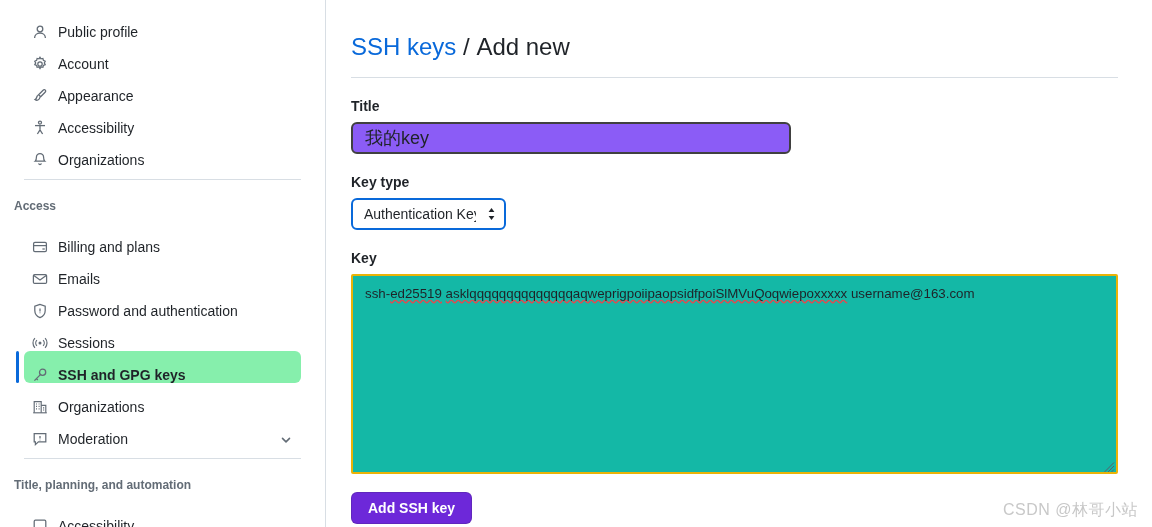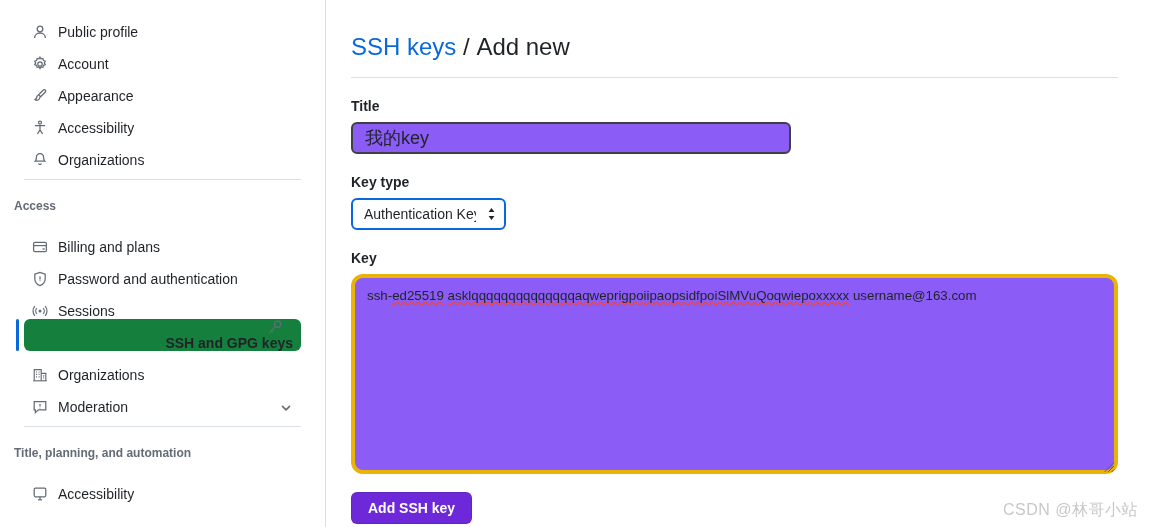--- a/index.html
+++ b/index.html
@@ -43,22 +43,21 @@
     color: #636c76;
   }
   .nav-item .ico svg { display: block; }
   .nav-label {
     font-size: 14px;
     color: #1f2328;
     line-height: 16px;
     white-space: nowrap;
   }
   .nav-item.active {
-    background: #15803d;
-    flex-direction: column;
+    background: #86efac;
   }
   .nav-item.active .nav-label { font-weight: 700; }
   .nav-item.active::before {
     content: "";
     position: absolute;
     left: -8px; top: 0;
     width: 3px; height: 32px;
     border-radius: 3px;
     background: #0969da;
   }
@@ -156,23 +155,23 @@
   }
   #key-textarea {
     display: block;
     width: 767px;
     height: 200px;
     padding: 9px 12px;
     font-size: 13.3px;
     line-height: 17px;
     font-family: "Liberation Sans", "DejaVu Sans", sans-serif;
     color: #1f2328;
-    background: #8b5cf6;
-    border: 4px solid #eab308;
-    border-radius: 12px;
+    background: #14b8a6;
+    border: 2px solid #eab308;
+    border-radius: 2px;
     outline: none;
     resize: none;
     overflow: hidden;
     white-space: pre-wrap;
     word-break: break-all;
   }
   #key-textarea .spell {
     text-decoration: underline wavy #e5484d;
     text-decoration-skip-ink: none;
   }
@@ -283,20 +282,29 @@
         <span class="ico">
           <svg width="16" height="16" viewBox="0 0 16 16" fill="none" stroke="currentColor" stroke-width="1.25">
             <rect x="1.6" y="3.4" width="12.8" height="9.2" rx="1.3"></rect>
             <path d="M1.6 6.6h12.8"></path>
               <path d="M10.4 10h2.4"></path>
           </svg>
         </span>
         <span class="nav-label">Billing and plans</span>
       </li>
 
+      <li class="nav-item">
+        <span class="ico">
+          <svg width="16" height="16" viewBox="0 0 16 16" fill="none" stroke="currentColor" stroke-width="1.25">
+            <rect x="1.4" y="3.6" width="13.2" height="8.8" rx="1.2"></rect>
+            <path d="M1.8 4.4L8 9l6.2-4.6"></path>
+          </svg>
+        </span>
+        <span class="nav-label">Emails</span>
+      </li>
 
       <li class="nav-item">
         <span class="ico">
           <svg width="16" height="16" viewBox="0 0 16 16" fill="none" stroke="currentColor" stroke-width="1.25">
             <path d="M8 1.4L2.8 3.2v4.2c0 3.4 2.3 6 5.2 7.2 2.9-1.2 5.2-3.8 5.2-7.2V3.2z"></path>
             <path d="M8 5.4v3"></path>
               <circle cx="8" cy="9.8" r="0.55" fill="currentColor" stroke="none"></circle>
           </svg>
         </span>
         <span class="nav-label">Password and authentication</span>

